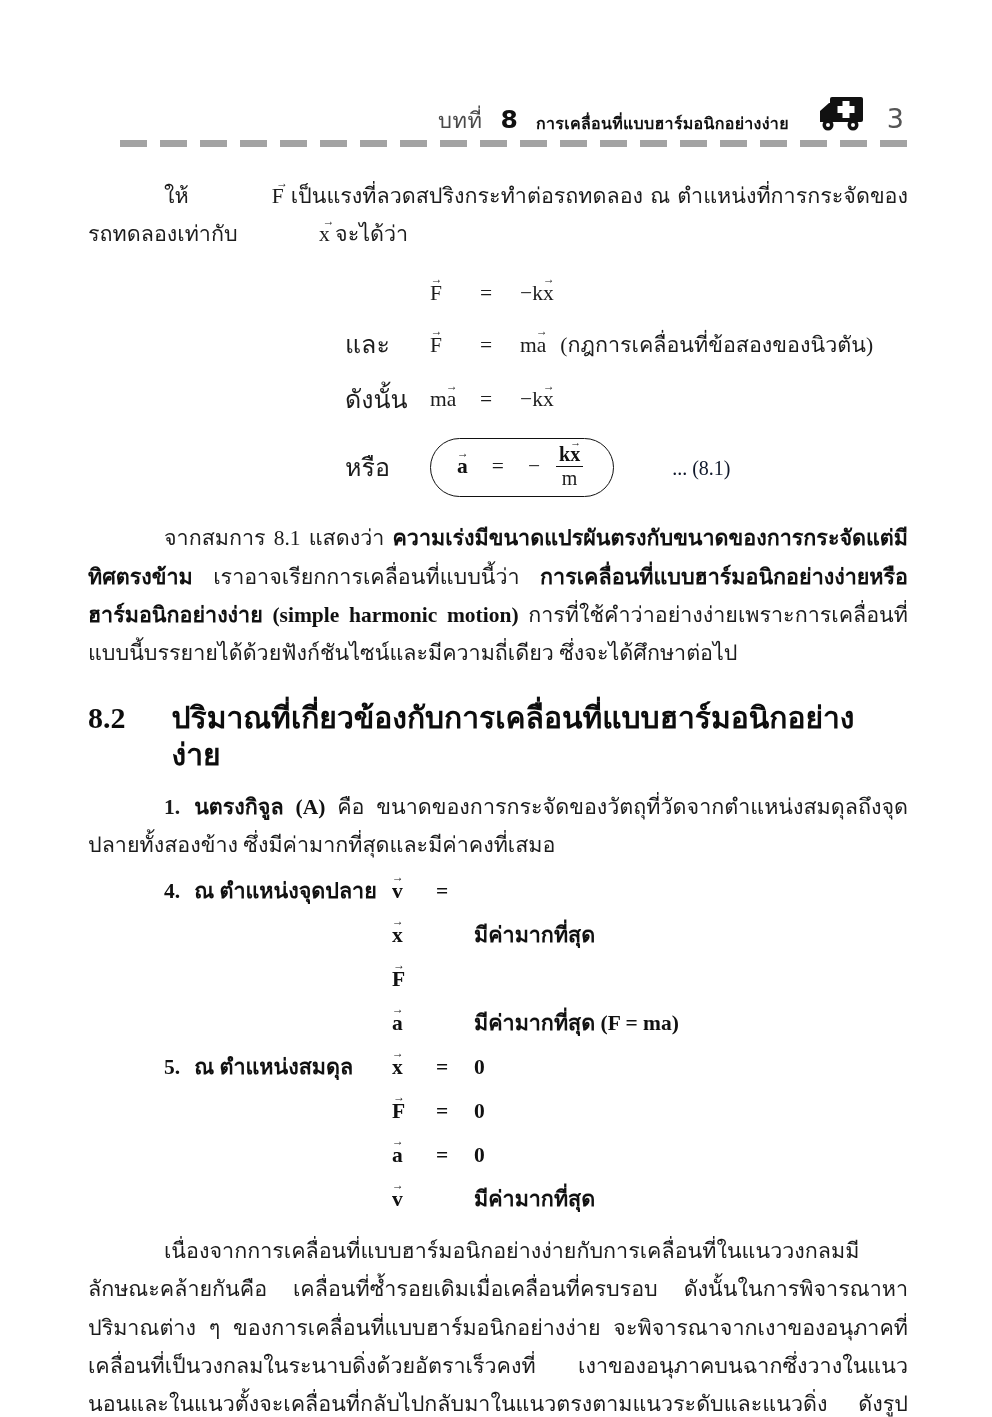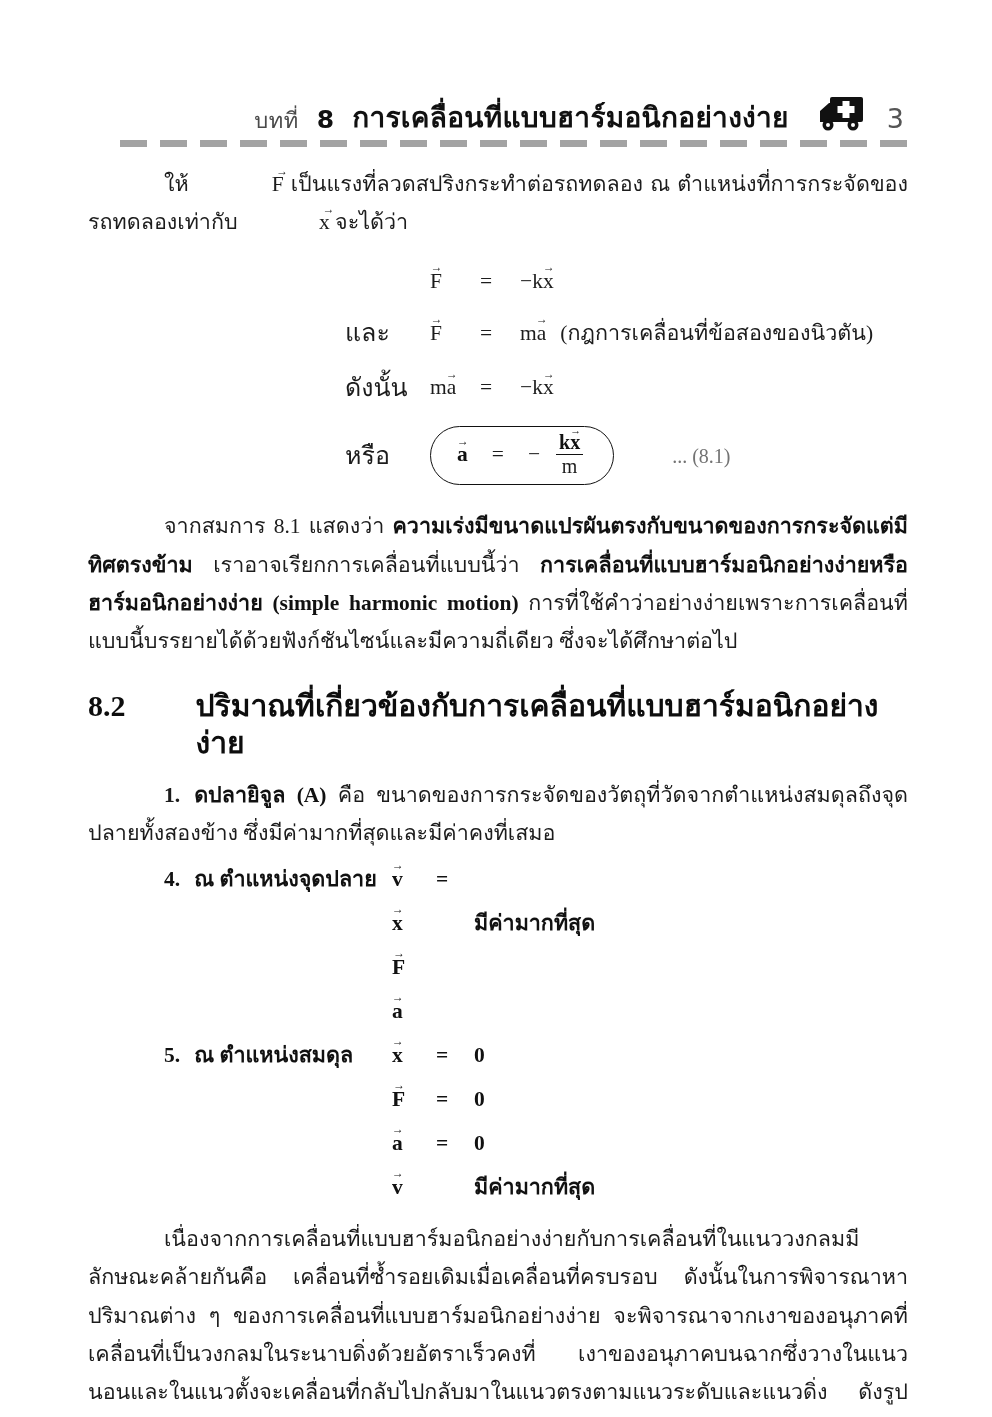--- a/index.html
+++ b/index.html
@@ -21,21 +21,21 @@
   
   .chap-header{
     display:flex;justify-content:flex-end;align-items:flex-end;
     gap:18px;
     font-family:"DejaVu Sans","Liberation Sans",sans-serif;
     line-height:1;
     margin-right:4px;
   }
   .chap-label{font-size:22px;color:#4a4a4a;font-weight:400;letter-spacing:.5px;}
   .chap-num{font-size:25px;color:#111;font-weight:700;}
-  .chap-title{font-size:28px;color:#111;font-weight:700;letter-spacing:.3px;}
+  .chap-title{font-size:16px;color:#111;font-weight:700;letter-spacing:.3px;}
   .amb{width:48px;height:36px;display:inline-block;margin:0 4px 0 10px;}
   .page-num{font-size:27px;color:#555;font-weight:400;}
   .dash-rule{
     height:7px;margin-top:8px;margin-left:32px;
     background:repeating-linear-gradient(90deg,#a3a3a3 0 27px,transparent 27px 40px);
   }
   
   p{margin:0;text-align:justify;}
   .indent{text-indent:76px;}
   b,.bold{font-weight:700;color:#111;}
@@ -59,24 +59,24 @@
   .eq-note{margin-left:14px;margin-top:27px;}
   .eq-final{display:flex;align-items:center;gap:58px;grid-column:2/5;}
   .oval{
     display:inline-flex;align-items:center;gap:16px;
     border:1.7px solid #111;border-radius:999px;
     padding:5px 30px 7px 26px;
   }
   .frac{display:inline-flex;flex-direction:column;align-items:center;line-height:1.05;font-size:20px;vertical-align:middle;}
   .frac .num{border-bottom:1.7px solid #111;padding:0 3px 1px;}
   .frac .den{padding-top:1px;}
-  .tag{font-size:20px;color:#737373;}
+  .tag{font-size:20px;color:#0f172a;}
   
   .sec-head{
-    display:flex;gap:70px;align-items:baseline;
+    display:flex;gap:46px;align-items:baseline;
     font-weight:700;color:#0d0d0d;
     font-size:30px;line-height:1.25;
     margin:26px 17px 14px 0;
   }
   
   .item{margin-bottom:10px;}
   .item .num{font-weight:700;padding-right:14px;}
   
   .sym-block{margin-left:76px;font-weight:700;color:#111;}
   .sym-row{
@@ -110,21 +110,21 @@
           <circle cx="11" cy="29" r="2" fill="#fff"></circle>
           <circle cx="36" cy="29" r="5.5" fill="#111"></circle>
           <circle cx="36" cy="29" r="2" fill="#fff"></circle>
         </svg>
       </span>
       <span class="page-num">3</span>
     </div>
     <div class="dash-rule"></div>
   </div>
 
-  <p class="indent" style="margin-top:18px">
+  <p class="indent" style="margin-top:30px">
     <span>ให้ </span><span class="vec"><span class="arr">→</span><span>F</span></span><span> เป็นแรงที่ลวดสปริงกระทำต่อรถทดลอง ณ ตำแหน่งที่การกระจัดของรถทดลองเท่ากับ </span><span class="vec"><span class="arr">→</span><span>x</span></span><span> จะได้ว่า</span>
   </p>
 
   <div class="eq-block">
 
     <div class="eq-row">
       <span class="lbl"></span>
       <span><span class="vec"><span class="arr">→</span><span>F</span></span></span>
       <span class="rel">=</span>
       <span><span>−k</span><span class="vec"><span class="arr">→</span><span>x</span></span></span>
@@ -164,21 +164,21 @@
   <p class="indent">
     <span>จากสมการ 8.1 แสดงว่า </span><b>ความเร่งมีขนาดแปรผันตรงกับขนาดของการกระจัดแต่มีทิศตรงข้าม</b><span> เราอาจเรียกการเคลื่อนที่แบบนี้ว่า </span><b>การเคลื่อนที่แบบฮาร์มอนิกอย่างง่ายหรือฮาร์มอนิกอย่างง่าย (simple harmonic motion)</b><span> การที่ใช้คำว่าอย่างง่ายเพราะการเคลื่อนที่แบบนี้บรรยายได้ด้วยฟังก์ชันไซน์และมีความถี่เดียว ซึ่งจะได้ศึกษาต่อไป</span>
   </p>
 
   <div class="sec-head">
     <span>8.2</span>
     <span>ปริมาณที่เกี่ยวข้องกับการเคลื่อนที่แบบฮาร์มอนิกอย่างง่าย</span>
   </div>
 
   <p class="indent item">
-    <span class="num">1.</span><b>ดปลายิจูล (A)</b><span> คือ ขนาดของการกระจัดของวัตถุที่วัดจากตำแหน่งสมดุลถึงจุดปลายทั้งสองข้าง ซึ่งมีค่ามากที่สุดและมีค่าคงที่เสมอ</span>
+    <span class="num">1.</span><b>นตรงกิจูล (A)</b><span> คือ ขนาดของการกระจัดของวัตถุที่วัดจากตำแหน่งสมดุลถึงจุดปลายทั้งสองข้าง ซึ่งมีค่ามากที่สุดและมีค่าคงที่เสมอ</span>
   </p>
 
 
 
   <div class="sym-block" style="margin-top:16px">
     <div class="sym-row">
       <span class="rowlabel">
           <span>4.</span>
           <span>ณ ตำแหน่งจุดปลาย</span>
         </span>
@@ -193,20 +193,21 @@
     </div>
     <div class="sym-row">
       <span></span>
       <span><span class="vec"><span class="arr">→</span><span>F</span></span></span>
       <span></span>
     </div>
     <div class="sym-row">
       <span></span>
       <span><span class="vec"><span class="arr">→</span><span>a</span></span></span>
       <span></span>
+      <span>มีค่ามากที่สุด (F = ma)</span>
     </div>
   </div>
 
   <div class="sym-block">
     <div class="sym-row">
       <span class="rowlabel">
           <span>5.</span>
           <span>ณ ตำแหน่งสมดุล</span>
         </span>
       <span><span class="vec"><span class="arr">→</span><span>x</span></span></span>

